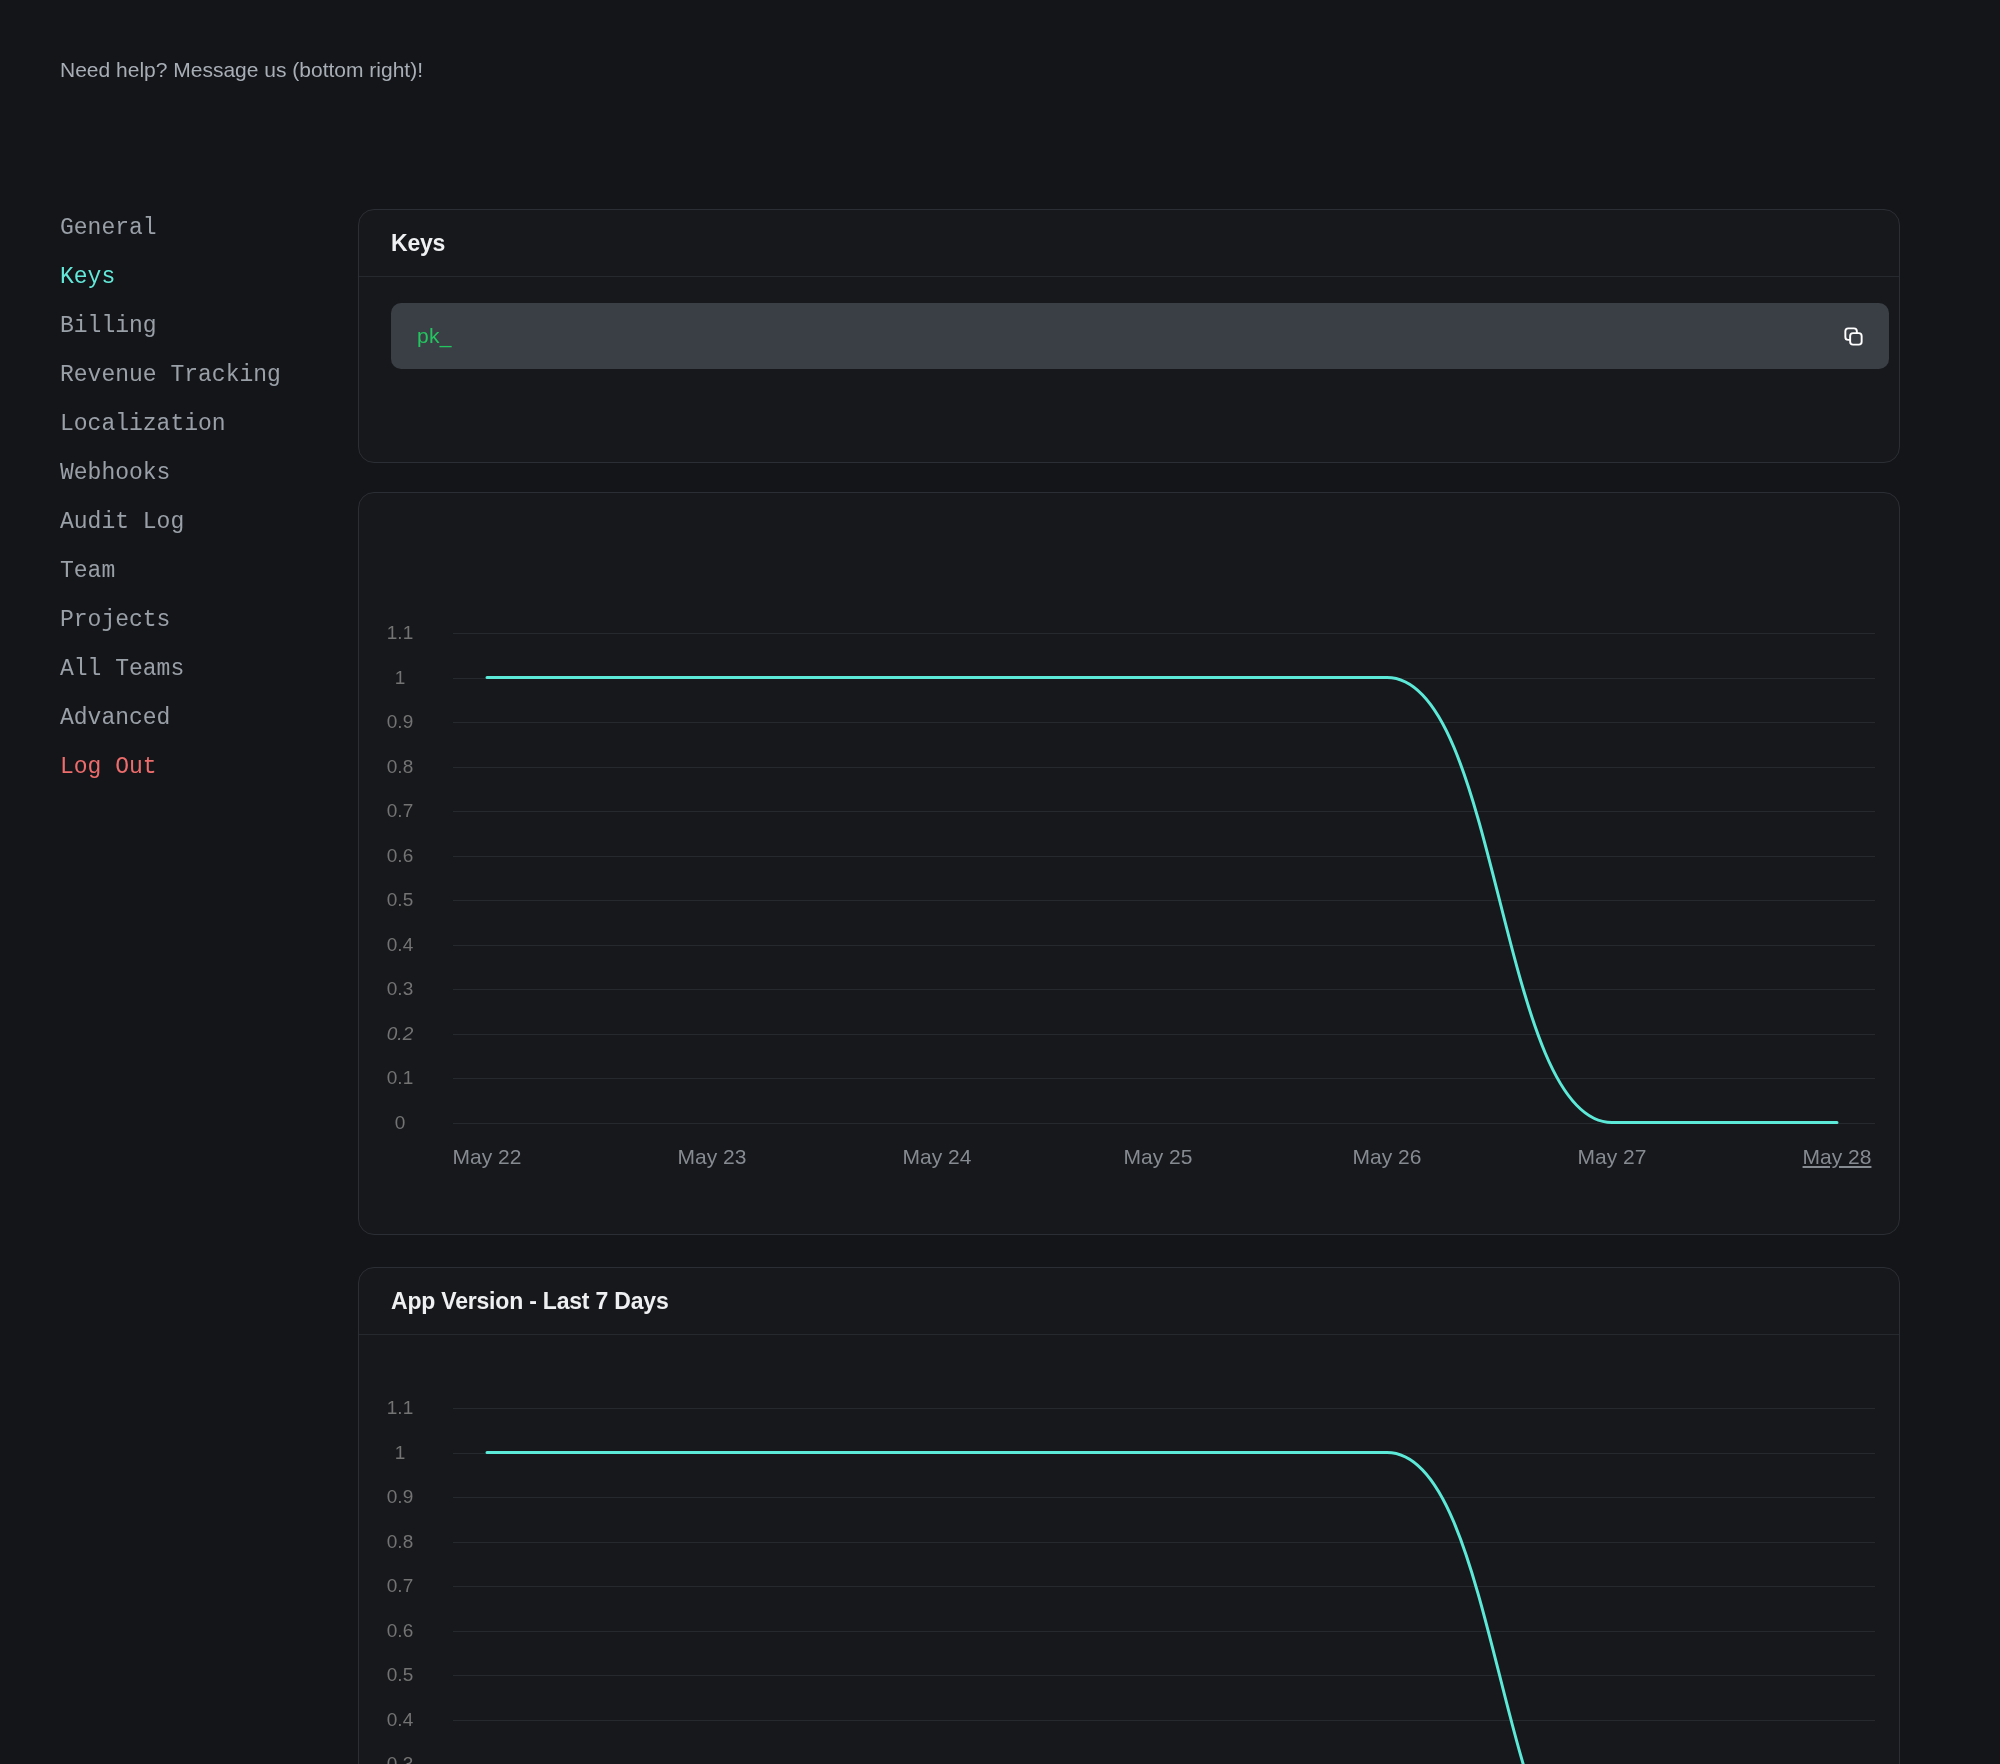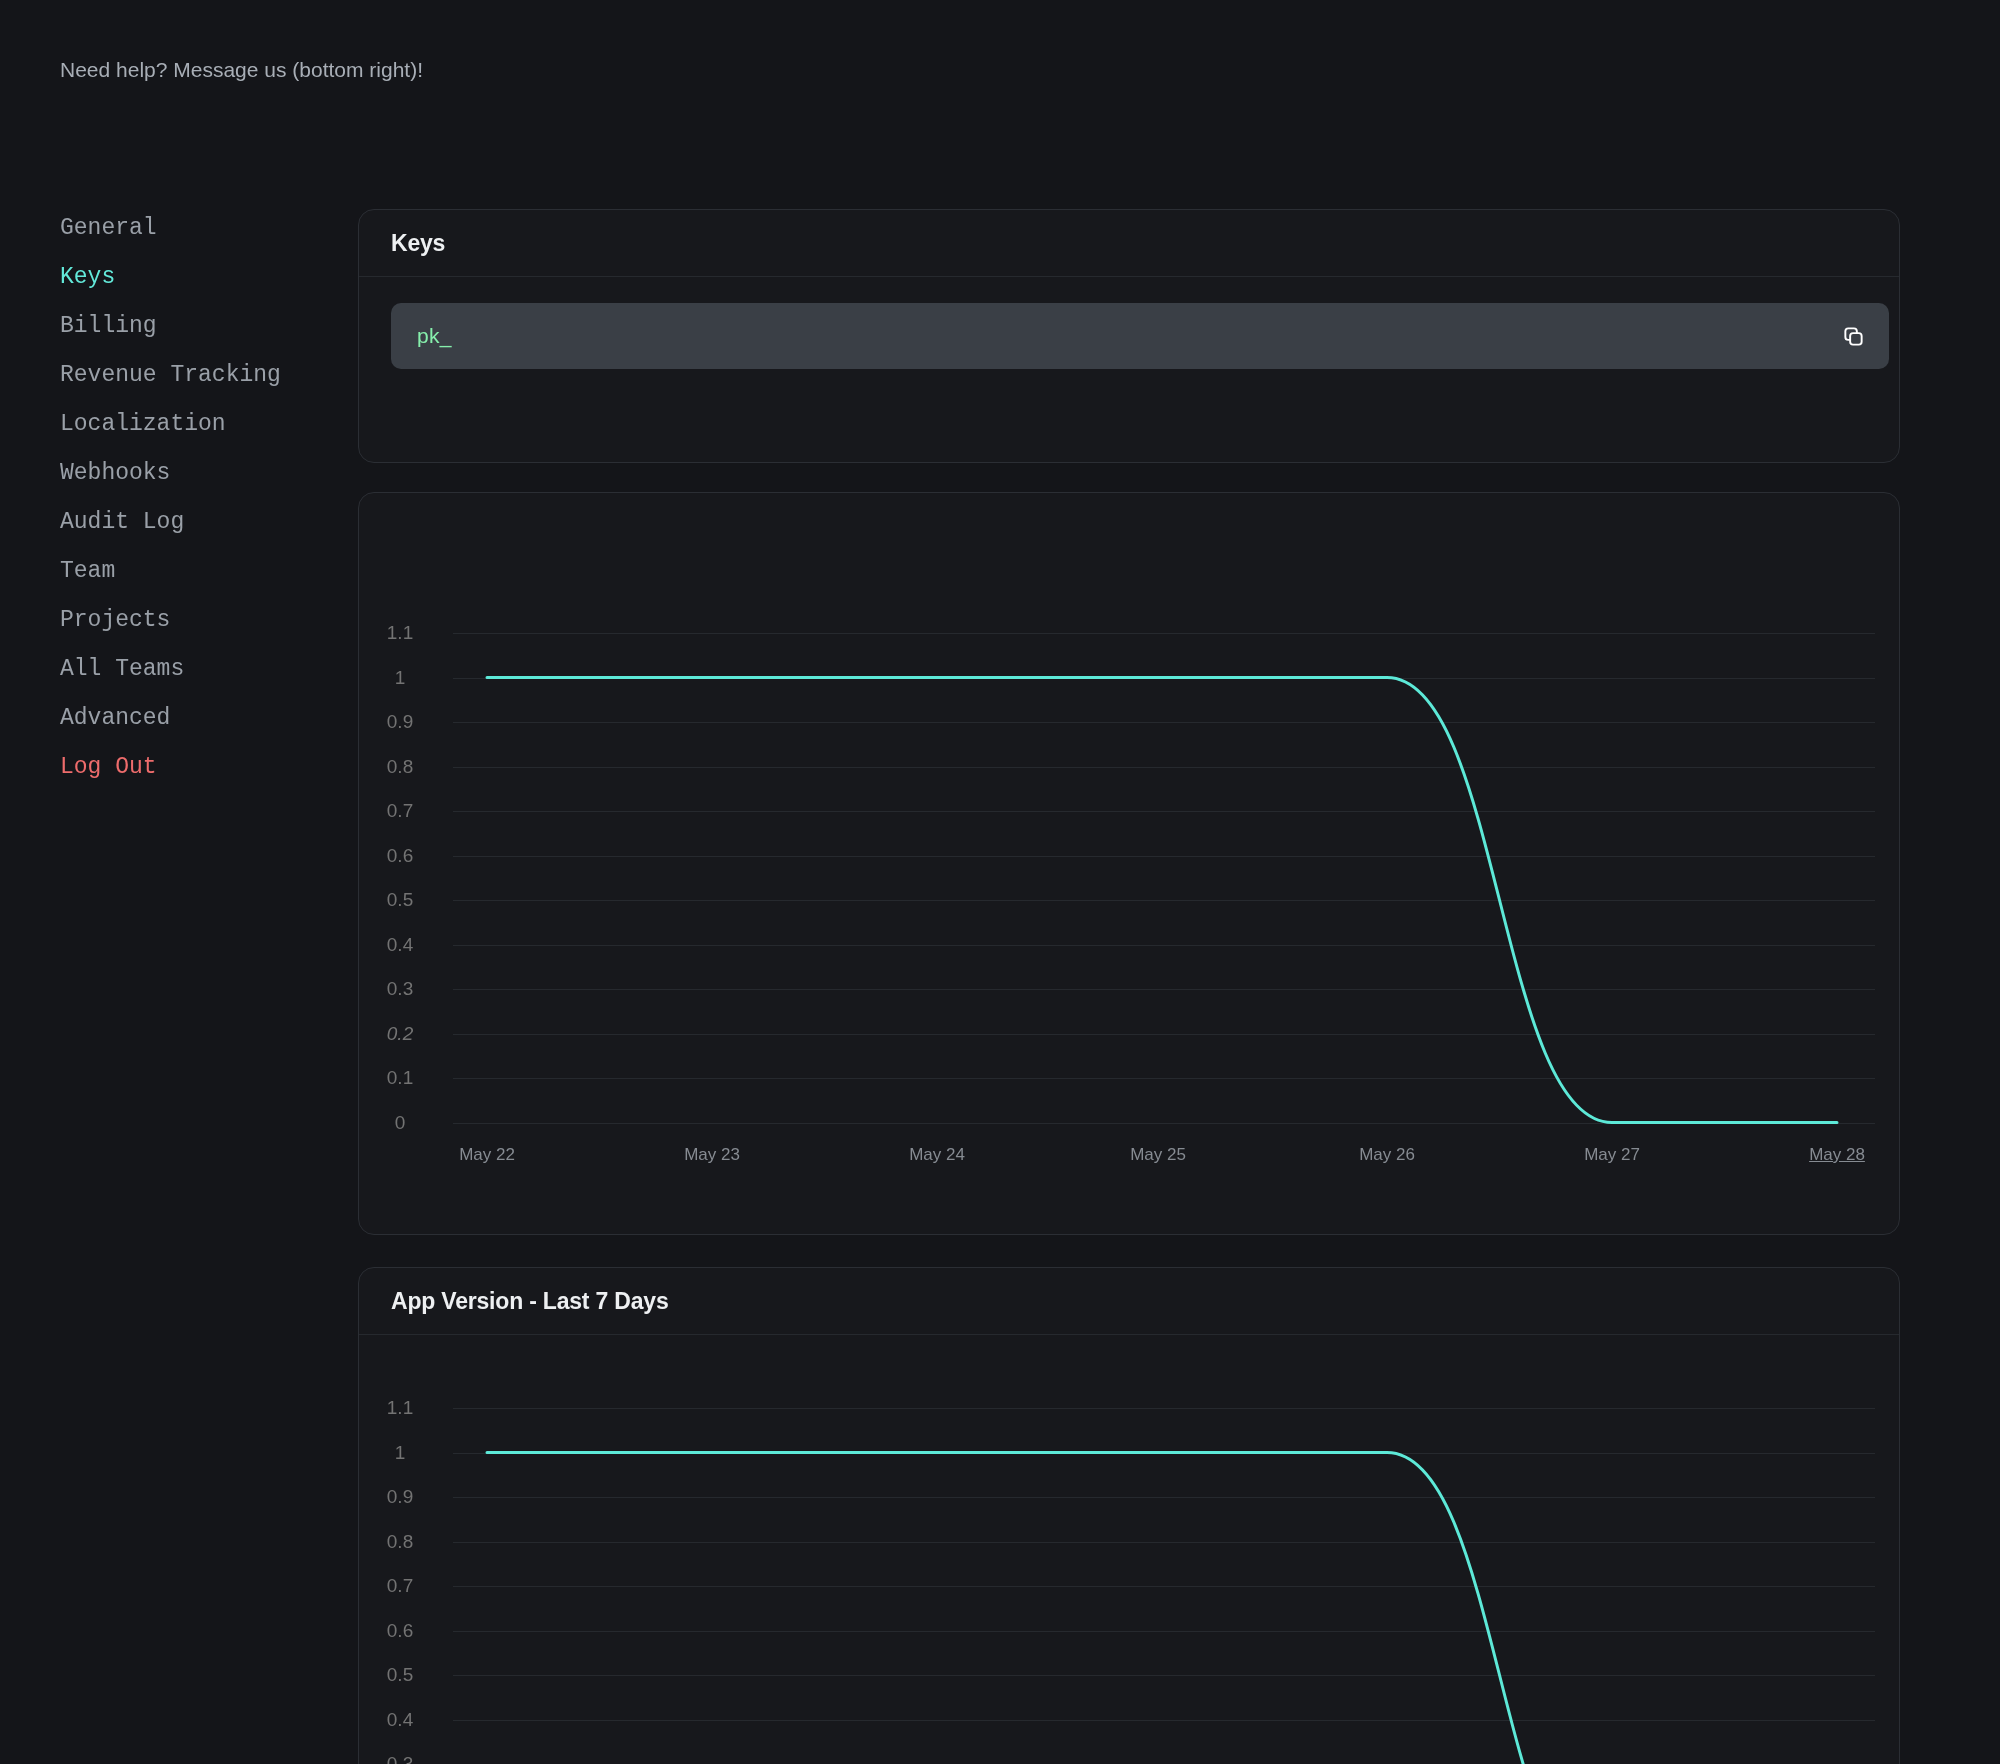--- a/index.html
+++ b/index.html
@@ -41,41 +41,41 @@
   }
 
   
   #keys-card { top: 209px; height: 254px; }
   .keys-body { padding: 26px 28px 0 32px; }
   .field-label { display: block; font-size: 19px; color: #b9bec5; margin-bottom: 16px; }
   .key-input {
     height: 66px; width: 1498px; background: #3a3f46; border-radius: 10px;
     display: flex; align-items: center; padding: 0 14px 0 26px; cursor: text;
   }
-  .key-value { flex: 1; font-size: 21px; color: #86efac; letter-spacing: 0.3px; }
+  .key-value { flex: 1; font-size: 21px; color: #22c55e; letter-spacing: 0.3px; }
   .copy-btn {
     width: 44px; height: 44px; background: transparent; border: none;
     display: flex; align-items: center; justify-content: center; cursor: pointer;
     border-radius: 8px;
   }
 
   
   #chart-card-0 { top: 492px;  height: 743px; }
   #chart-card-1 { top: 1267px; height: 743px; }
   .chart-area { position: absolute; left: 0; top: 0; width: 1542px; height: 743px; }
   .gridline {
     position: absolute; left: 94px; width: 1422px; height: 1px; background: #26292e;
   }
   .y-tick {
     position: absolute; left: 0; width: 82px; text-align: center;
     font-size: 19px; color: #737373; line-height: 20px;
   }
   .x-tick {
     position: absolute; width: 140px; text-align: center;
-    font-size: 17px; color: #868b92; top: 652px;
+    font-size: 21px; color: #868b92; top: 652px;
   }
   .series-svg { position: absolute; left: 0; top: 0; pointer-events: none; }
 </style>
 </head>
 <body>
 
 <header class="page-header">
   <p>Need help? Message us (bottom right)!</p>
 </header>
 

